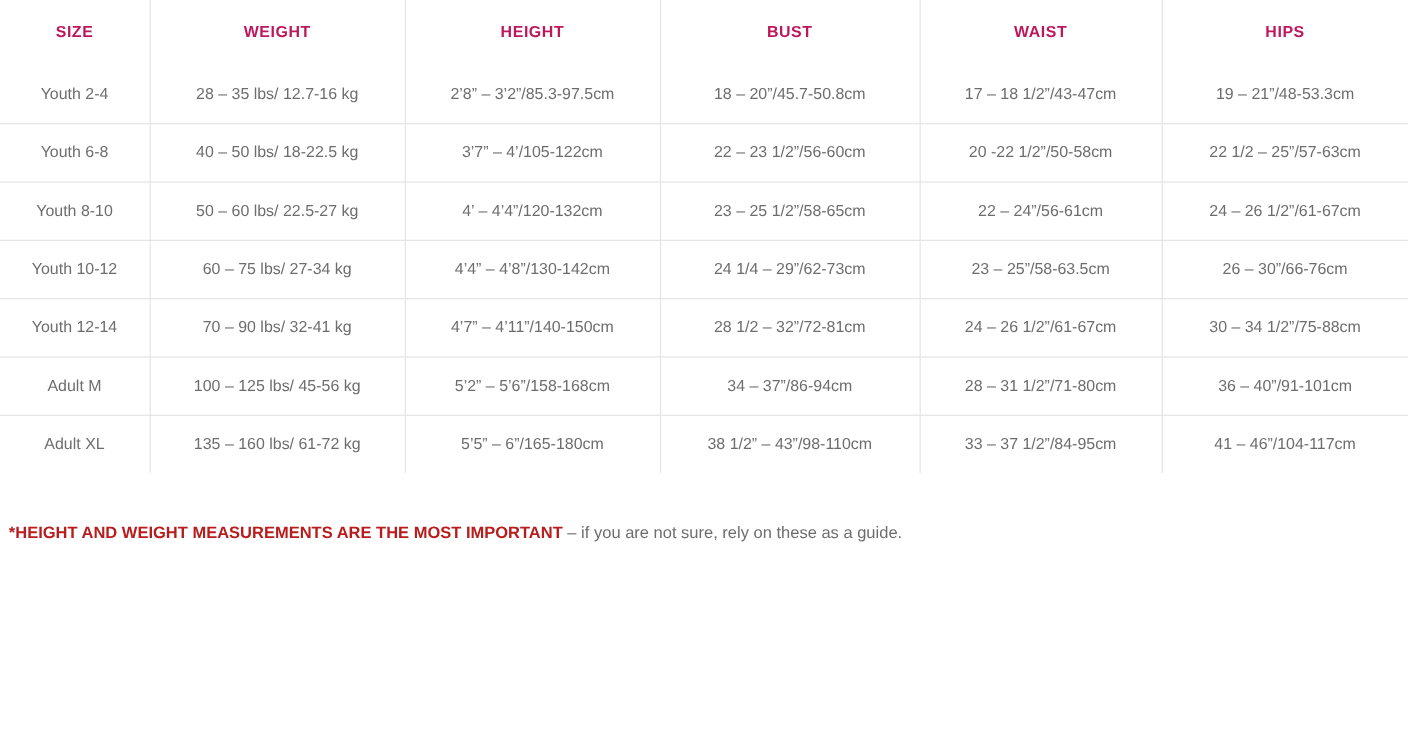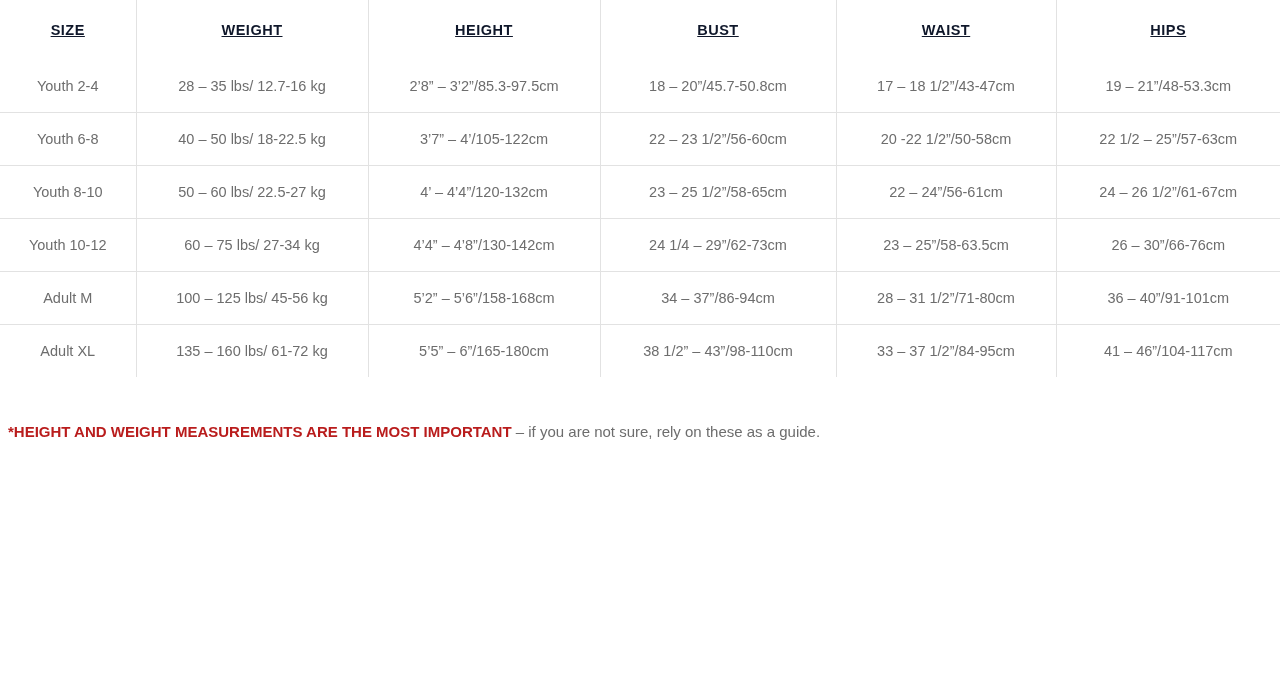--- a/index.html
+++ b/index.html
@@ -32,22 +32,21 @@
     vertical-align: middle;
     font-weight: normal;
     color: #6d6d6d;
     white-space: nowrap;
   }
   table.size-chart th {
     height: 58px;
     font-size: 14.5px;
     font-weight: bold;
     letter-spacing: 0.5px;
-    color: #0f172a;
-    text-decoration: underline;
+    color: #be185d;
   }
   table.size-chart td {
     height: 50px;
     font-size: 14.5px;
   }
   table.size-chart tr > *:first-child {
     border-left: none;
   }
   table.size-chart tr > *:last-child {
     border-right: none;
@@ -133,20 +132,28 @@
       </tr>
       <tr>
         <td>Youth 10-12</td>
         <td>60 – 75 lbs/ 27-34 kg</td>
         <td>4’4” – 4’8”/130-142cm</td>
         <td>24 1/4 – 29”/62-73cm</td>
         <td>23 – 25”/58-63.5cm</td>
         <td>26 – 30”/66-76cm</td>
       </tr>
       <tr>
+        <td>Youth 12-14</td>
+        <td>70 – 90 lbs/ 32-41 kg</td>
+        <td>4’7” – 4’11”/140-150cm</td>
+        <td>28 1/2 – 32”/72-81cm</td>
+        <td>24 – 26 1/2”/61-67cm</td>
+        <td>30 – 34 1/2”/75-88cm</td>
+      </tr>
+      <tr>
         <td>Adult M</td>
         <td>100 – 125 lbs/ 45-56 kg</td>
         <td>5’2” – 5’6”/158-168cm</td>
         <td>34 – 37”/86-94cm</td>
         <td>28 – 31 1/2”/71-80cm</td>
         <td>36 – 40”/91-101cm</td>
       </tr>
       <tr>
         <td>Adult XL</td>
         <td>135 – 160 lbs/ 61-72 kg</td>

